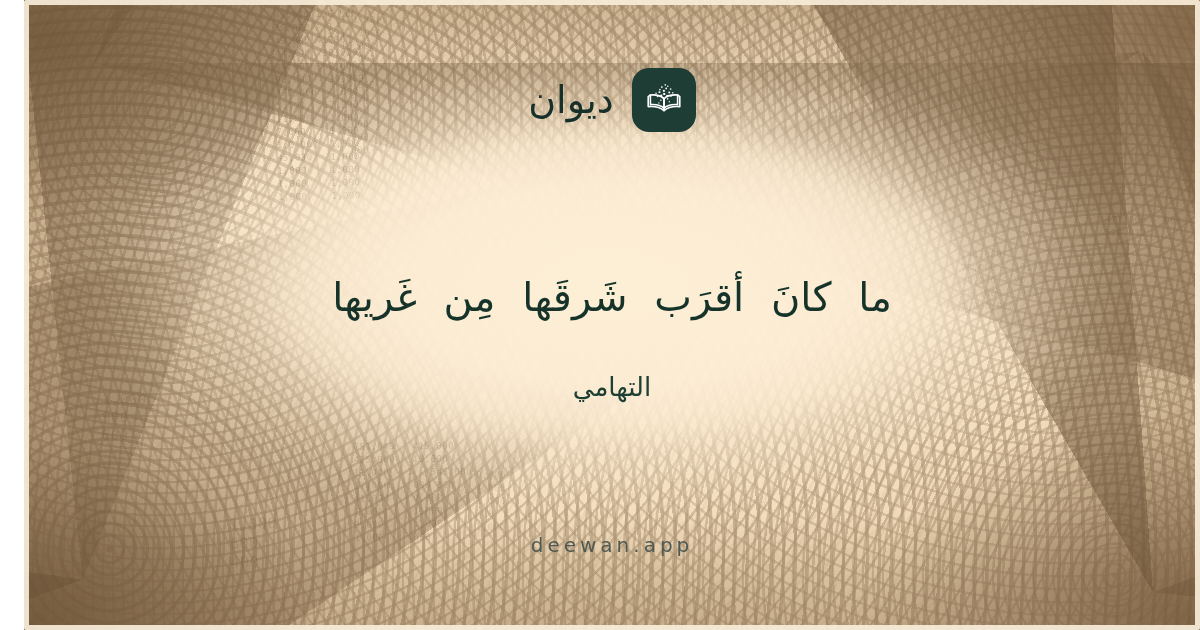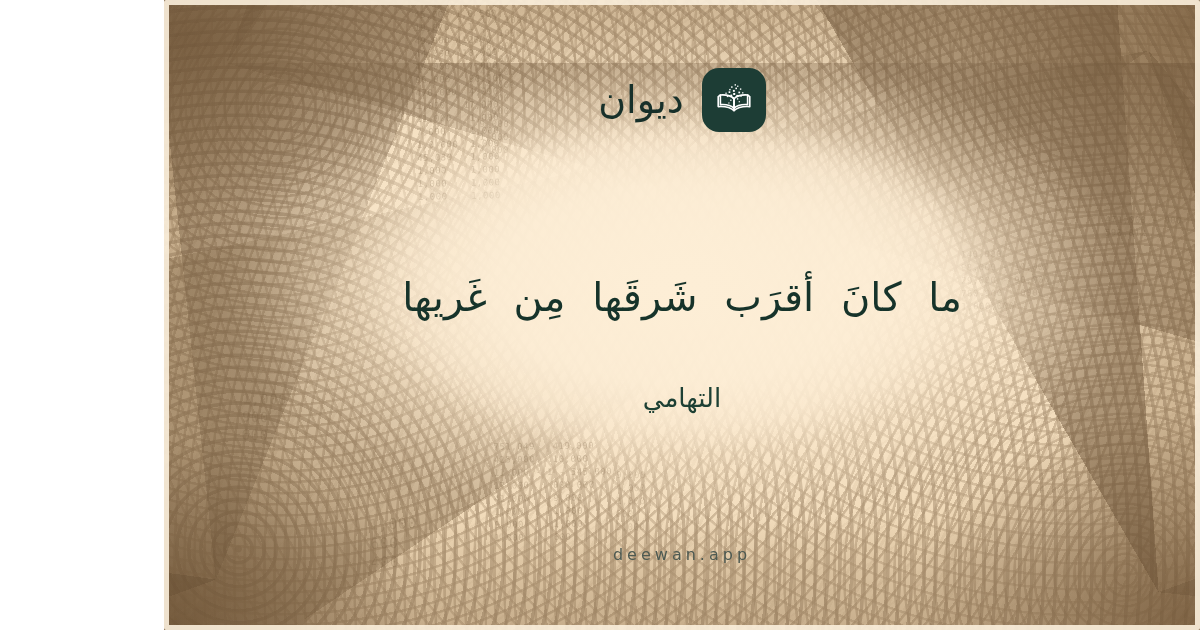--- a/index.html
+++ b/index.html
@@ -4,21 +4,21 @@
 <title>deewan.app</title>
 <style>
   html, body {
     margin: 0;
     padding: 0;
     background: #ffffff;
   }
 
   .card {
     position: relative;
-    width: 1036px;
+    width: 1176px;
     height: 630px;
     overflow: hidden;
     background: #86efac;
     font-family: "DejaVu Sans", "Liberation Sans", sans-serif;
     isolation: isolate;
   }
 
   
 
   .bg-base {
@@ -176,21 +176,21 @@
     font-weight: 400;
     color: #16332a;
     line-height: 1.45;
     word-spacing: 14px;
     margin: 0;
     white-space: nowrap;
   }
 
   .author-wrap {
     position: absolute;
-    top: 383px;
+    top: 372px;
     left: 0;
     right: 0;
     text-align: center;
   }
 
   .author {
     font-size: 26px;
     font-weight: 400;
     color: #1d4034;
     margin: 0;
@@ -200,25 +200,25 @@
   .footer-wrap {
     position: absolute;
     top: 533px;
     left: 0;
     right: 0;
     text-align: center;
     direction: ltr;
   }
 
   .footer-url {
-    font-size: 16px;
+    font-size: 20px;
     font-weight: 400;
     color: #4e5a52;
     letter-spacing: 4px;
-    margin: 12px;
+    margin: 0;
     line-height: 1.2;
   }
 </style>
 </head>
 <body>
 
 <div class="card">
 
   <div class="bg-base"></div>
   <div class="bg-vignette"></div>

